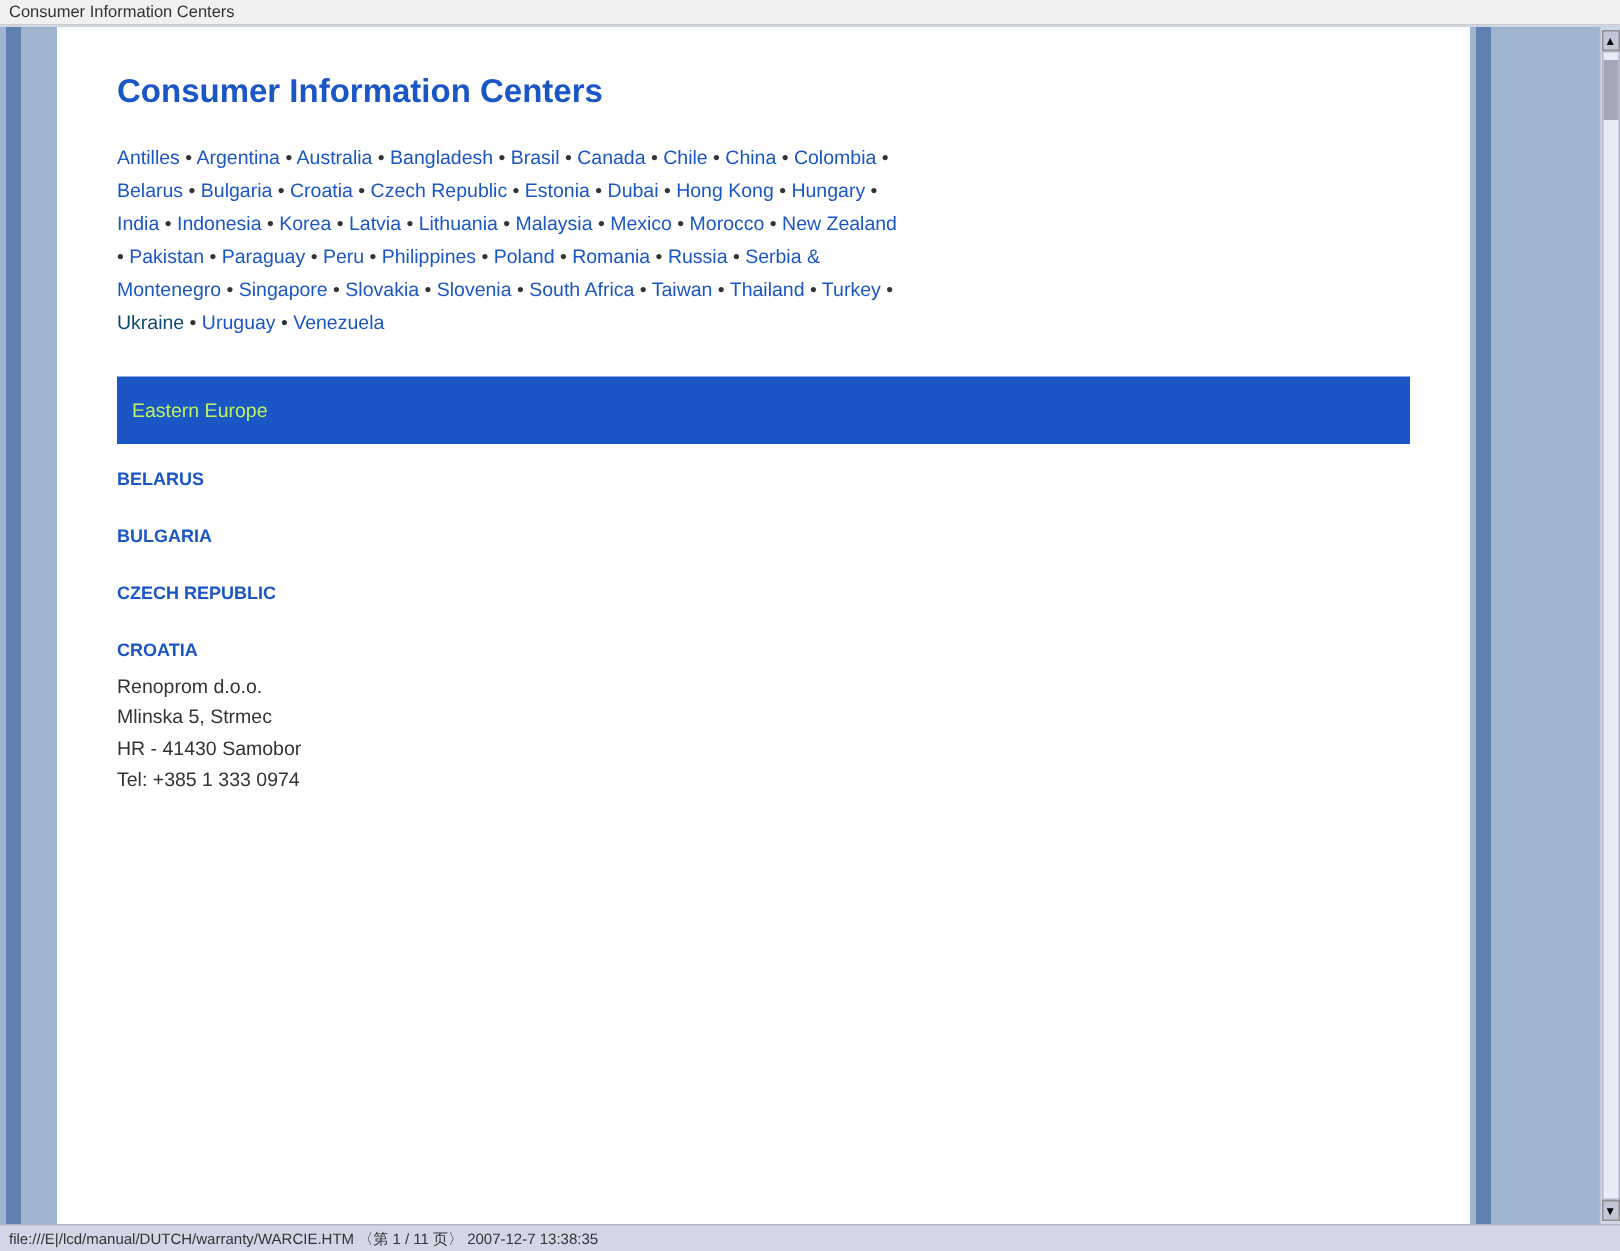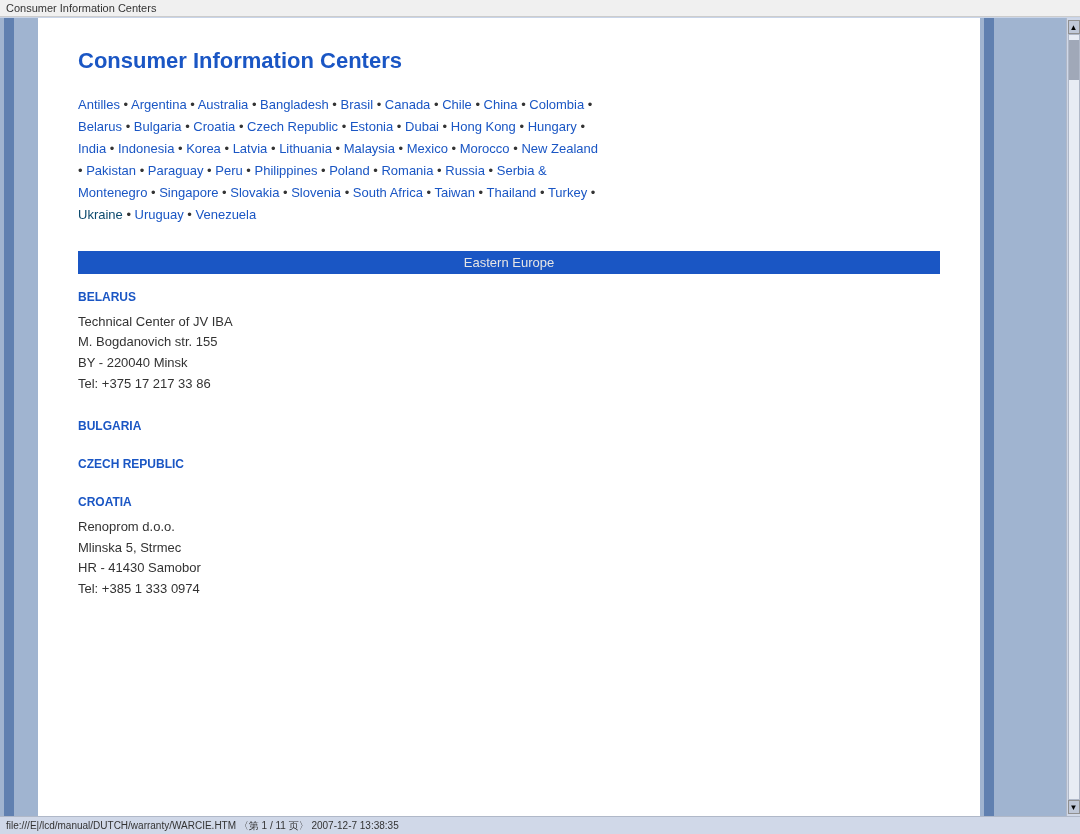--- a/index.html
+++ b/index.html
@@ -127,26 +127,25 @@
       color: #1a56c4;
       font-size: 13px;
     }
 
     .link-list span.separator {
       color: #333;
     }
 
     .section-header {
       background-color: #1a56c4;
-      color: #e5e5e5;
-      padding: 4px 10px;
+      color: #bef264;
+      padding: 15px 10px;
       font-size: 13px;
       font-weight: normal;
       margin-bottom: 16px;
-      text-align: center;
     }
 
     .country-section {
       margin-bottom: 24px;
     }
 
     .country-name {
       color: #1a56c4;
       font-size: 12px;
       font-weight: bold;
@@ -199,26 +198,20 @@
       <span class="separator">• </span><span style="color:#1a56c4;cursor:pointer;">Pakistan</span><span class="separator"> • </span><span style="color:#1a56c4;cursor:pointer;">Paraguay</span><span class="separator"> • </span><span style="color:#1a56c4;cursor:pointer;">Peru</span><span class="separator"> • </span><span style="color:#1a56c4;cursor:pointer;">Philippines</span><span class="separator"> • </span><span style="color:#1a56c4;cursor:pointer;">Poland</span><span class="separator"> • </span><span style="color:#1a56c4;cursor:pointer;">Romania</span><span class="separator"> • </span><span style="color:#1a56c4;cursor:pointer;">Russia</span><span class="separator"> • </span><span style="color:#1a56c4;cursor:pointer;">Serbia &amp;</span><br>
       <span style="color:#1a56c4;cursor:pointer;">Montenegro</span><span class="separator"> • </span><span style="color:#1a56c4;cursor:pointer;">Singapore</span><span class="separator"> • </span><span style="color:#1a56c4;cursor:pointer;">Slovakia</span><span class="separator"> • </span><span style="color:#1a56c4;cursor:pointer;">Slovenia</span><span class="separator"> • </span><span style="color:#1a56c4;cursor:pointer;">South Africa</span><span class="separator"> • </span><span style="color:#1a56c4;cursor:pointer;">Taiwan</span><span class="separator"> • </span><span style="color:#1a56c4;cursor:pointer;">Thailand</span><span class="separator"> • </span><span style="color:#1a56c4;cursor:pointer;">Turkey</span><span class="separator"> • </span><br>
       <span style="color:#0c4a6e;cursor:pointer;">Ukraine</span><span class="separator"> • </span><span style="color:#1a56c4;cursor:pointer;">Uruguay</span><span class="separator"> • </span><span style="color:#1a56c4;cursor:pointer;">Venezuela</span>
     </div>
 
     <div class="country-section">
       <div class="section-header">Eastern Europe</div>
 
       <div class="country-section">
         <div class="country-name">BELARUS</div>
-        <div class="country-details">
-          Technical Center of JV IBA<br>
-          M. Bogdanovich str. 155<br>
-          BY - 220040 Minsk<br>
-          Tel: +375 17 217 33 86
-        </div>
       </div>
 
       <div class="country-section">
         <div class="country-name">BULGARIA</div>
       </div>
 
       <div class="country-section">
         <div class="country-name">CZECH REPUBLIC</div>
       </div>
 

